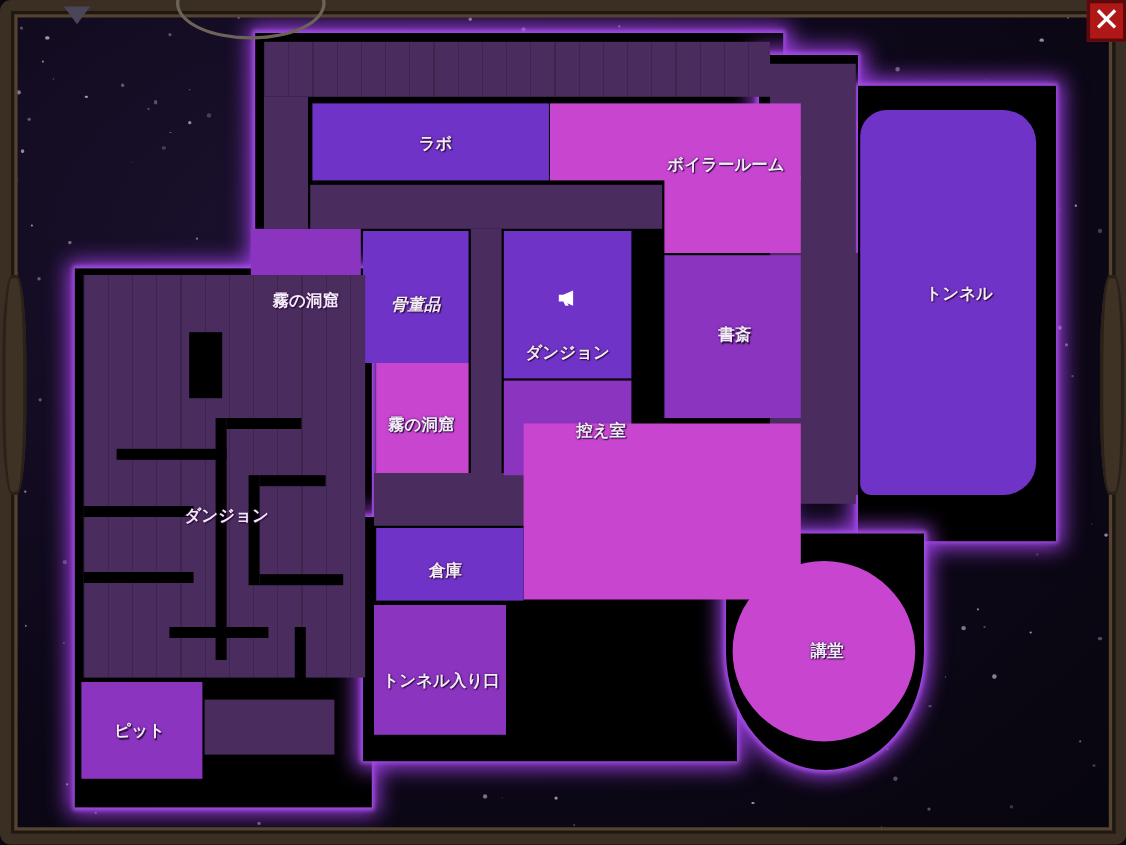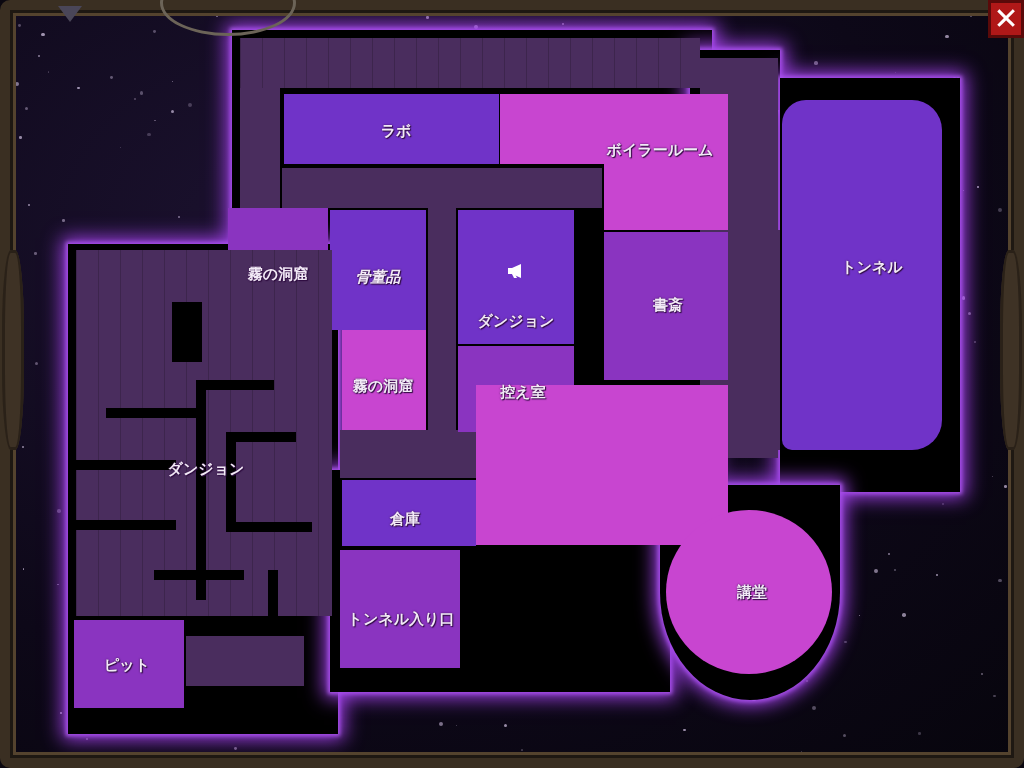--- a/index.html
+++ b/index.html
@@ -335,21 +335,21 @@
   <div class="floor" style="left:186px;top:636px;width:118px;height:50px;"></div>
 
   <div class="label" style="left:396px;top:131px;">ラボ</div>
   <div class="label" style="left:660px;top:150px;">ボイラールーム</div>
   <div class="label" style="left:278px;top:274px;">霧の洞窟</div>
   <div class="label" style="left:378px;top:277px;font-style:italic;">骨董品</div>
   <div class="label" style="left:516px;top:321px;">ダンジョン</div>
   <div class="label" style="left:668px;top:305px;">書斎</div>
   <div class="label" style="left:872px;top:267px;">トンネル</div>
   <div class="label" style="left:383px;top:386px;">霧の洞窟</div>
-  <div class="label" style="left:523px;top:392px;">控え室</div>
+  <div class="label" style="left:523px;top:392px;padding-left:47px;">控え室</div>
   <div class="label" style="left:206px;top:469px;">ダンジョン</div>
   <div class="label" style="left:405px;top:519px;">倉庫</div>
   <div class="label" style="left:401px;top:619px;">トンネル入り口</div>
   <div class="label" style="left:752px;top:592px;">講堂</div>
   <div class="label" style="left:127px;top:665px;">ピット</div>
 
   <div class="marker" style="left:516px;top:272px;">
     <svg width="20" height="16" viewBox="0 0 20 16">
         <path d="M2 5h4l9-4v14l-9-4H2z" fill="#fff"></path>
         <path d="M6 11l2 4h3l-2-4z" fill="#fff"></path>

